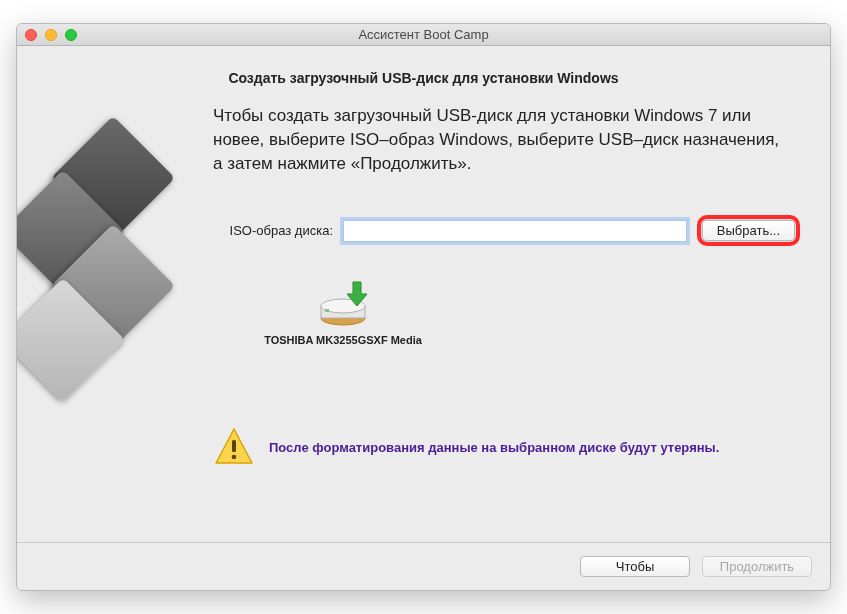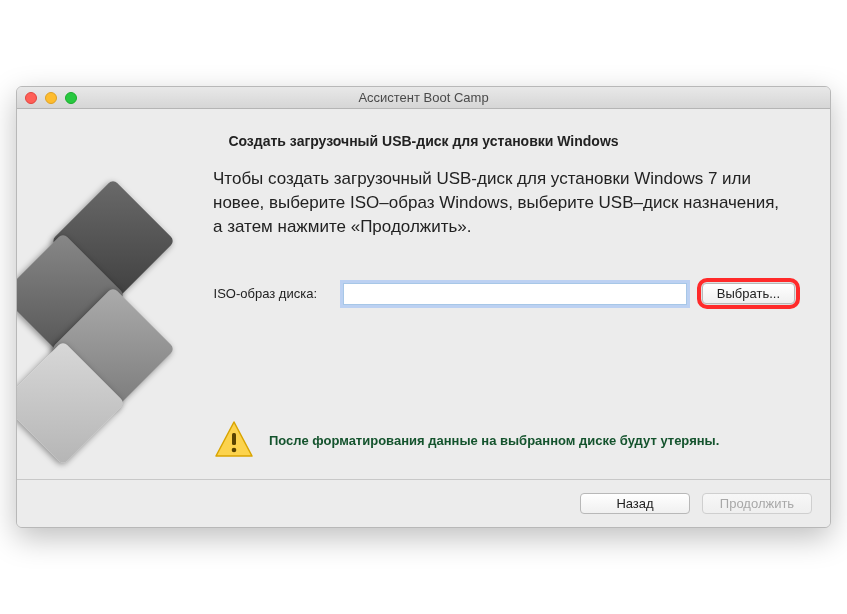--- a/index.html
+++ b/index.html
@@ -6,21 +6,21 @@
     body {
       font-family: -apple-system, "Helvetica Neue", Helvetica, Arial, sans-serif;
       background: #fff;
       display: flex;
       justify-content: center;
       align-items: center;
       min-height: 614px;
     }
     .window {
       width: 815px;
-      height: 442px;
+      height: 568px;
       background: #ececec;
       border: 1px solid #b8b8b8;
       border-radius: 6px;
       box-shadow: 0 10px 30px rgba(0,0,0,0.25);
       display: flex;
       flex-direction: column;
       overflow: hidden;
       position: relative;
     }
     .titlebar {
@@ -85,21 +85,21 @@
     .form-row {
       display: flex;
       align-items: center;
       margin-bottom: 30px;
     }
     .form-label {
       width: 130px;
       text-align: right;
       font-size: 13px;
       color: #222;
-      padding-right: 26px;
+      padding-right: 10px;
     }
     .iso-input {
       flex: 1;
       height: 22px;
       border: 1px solid #a7c7e7;
       box-shadow: 0 0 0 3px rgba(100,160,255,0.35);
       background: #fff;
       padding: 2px 6px;
       font-size: 13px;
       outline: none;
@@ -148,21 +148,21 @@
       gap: 14px;
     }
     .warning-icon {
       width: 42px;
       height: 42px;
       flex-shrink: 0;
     }
     .warning-text {
       font-size: 13px;
       font-weight: bold;
-      color: #14532d;
+      color: #4c1d95;
     }
     .footer {
       height: 48px;
       border-top: 1px solid #c8c8c8;
       background: #ececec;
       display: flex;
       align-items: center;
       justify-content: flex-end;
       padding: 0 18px;
       gap: 12px;
@@ -226,33 +226,45 @@
 
         <div class="form-row">
           <div class="form-label">ISO-образ диска:</div>
           <input class="iso-input" type="text" value="" style="">
           <div class="choose-highlight">
             <button class="mac-button">Выбрать...</button>
           </div>
         </div>
 
         <div class="form-row" style="align-items:flex-start;">
+          <div class="disk-target">
+            <div class="disk-icon-wrap">
+              <svg viewBox="0 0 52 52" width="52" height="52">
+                <ellipse cx="26" cy="42" rx="22" ry="7" fill="#d8a24a" stroke="#b6832f" stroke-width="1"></ellipse>
+                <rect x="4" y="30" width="44" height="12" fill="#e6e6e6" stroke="#b0b0b0" stroke-width="1"></rect>
+                <ellipse cx="26" cy="30" rx="22" ry="7" fill="#f5f5f5" stroke="#b0b0b0" stroke-width="1"></ellipse>
+                <rect x="8" y="33" width="4" height="3" fill="#7fc97f"></rect>
+                <path d="M 36 6 L 36 18 L 30 18 L 40 30 L 50 18 L 44 18 L 44 6 Z" fill="#3bb143" stroke="#2a8a2a" stroke-width="1"></path>
+              </svg>
+            </div>
+            <div class="disk-name">TOSHIBA MK3255GSXF Media</div>
+          </div>
         </div>
 
         <div class="warning-row">
           <div class="warning-icon">
             <svg viewBox="0 0 42 42" width="42" height="42">
               <path d="M 21 3 L 39 37 L 3 37 Z" fill="#fcd34d" stroke="#d9a400" stroke-width="1.5" stroke-linejoin="round"></path>
               <rect x="19" y="14" width="4" height="12" rx="1.5" fill="#5a4400"></rect>
               <circle cx="21" cy="31" r="2.3" fill="#5a4400"></circle>
             </svg>
           </div>
           <div class="warning-text">После форматирования данные на выбранном диске будут утеряны.</div>
         </div>
       </div>
     </div>
   </div>
 
   <div class="footer">
-    <button class="mac-button">Назад</button>
+    <button class="mac-button">Чтобы</button>
     <button class="mac-button disabled">Продолжить</button>
   </div>
 </div>
 
 </body></html>

